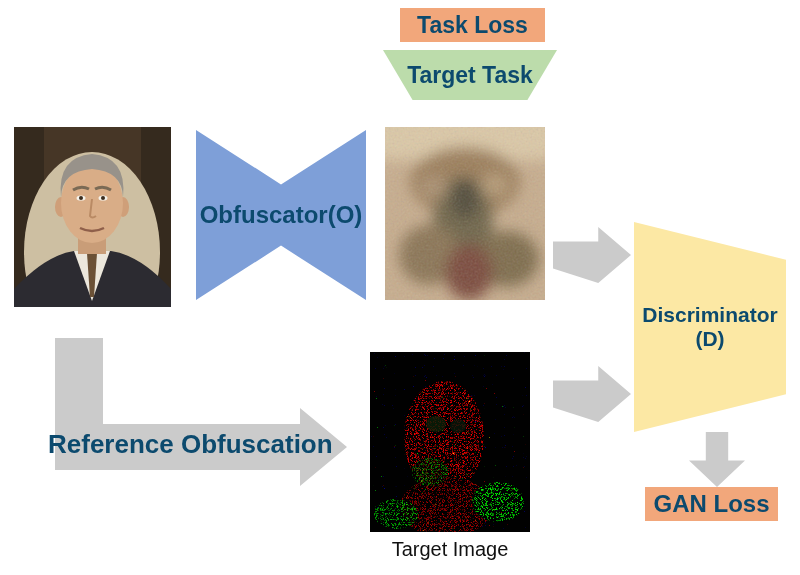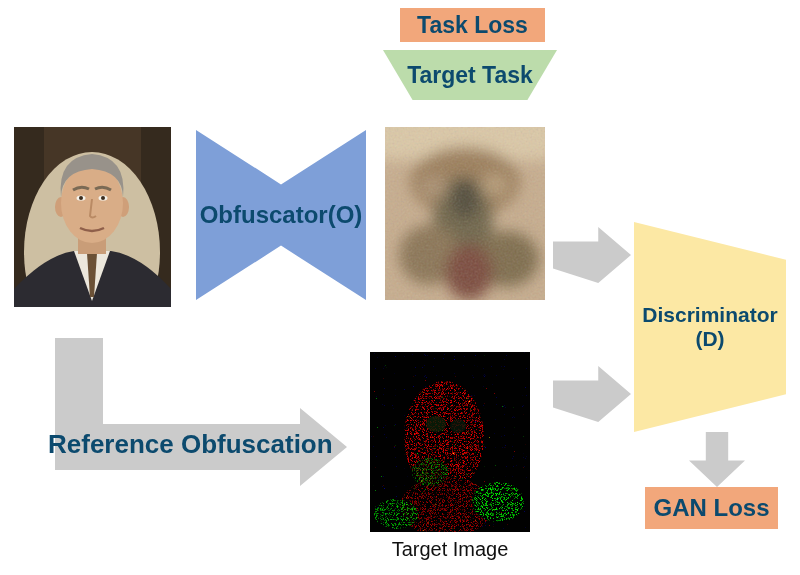--- a/index.html
+++ b/index.html
@@ -92,21 +92,21 @@
 
   <div class="abs arrow-right" style="left: 553px; top: 366px; width: 78px; height: 56px; background: rgb(203, 203, 203);"></div>
 
   <div class="abs flexc trap-yellow" style="left: 634px; top: 222px; width: 152px; height: 210px; flex-direction: column; background: rgb(252, 232, 164);">
     <div class="shape-label" style="font-size:21px;">Discriminator</div>
     <div class="shape-label" style="font-size:21px;">(D)</div>
   </div>
 
   <div class="abs arrow-down" style="left: 689px; top: 432px; width: 56px; height: 55px; background: rgb(203, 203, 203);"></div>
 
-  <div class="abs flexc loss-box shape-label" style="left: 645px; top: 487px; width: 133px; height: 42px; font-size: 24px; background: rgb(242, 167, 123);">GAN Loss</div>
+  <div class="abs flexc loss-box shape-label" style="left: 645px; top: 487px; width: 133px; height: 34px; font-size: 24px; background: rgb(242, 167, 123);">GAN Loss</div>
 
   <svg class="abs" style="left:0;top:0;width:800px;height:575px;pointer-events:none;" viewBox="0 0 800 575">
     <polygon points="55,338 103,338 103,424 300,424 300,408 347,447 300,486 300,470 55,470" fill="#CBCBCB"></polygon>
   </svg>
 
   <div class="abs shape-label" style="left:12px;top:430px;width:330px;font-size:26px;margin-left:36px;">Reference Obfuscation</div>
 
   <div class="abs" style="left:370px;top:352px;width:160px;height:180px;">
     <svg class="photo" viewBox="0 0 160 180" preserveAspectRatio="none">
       <defs>

